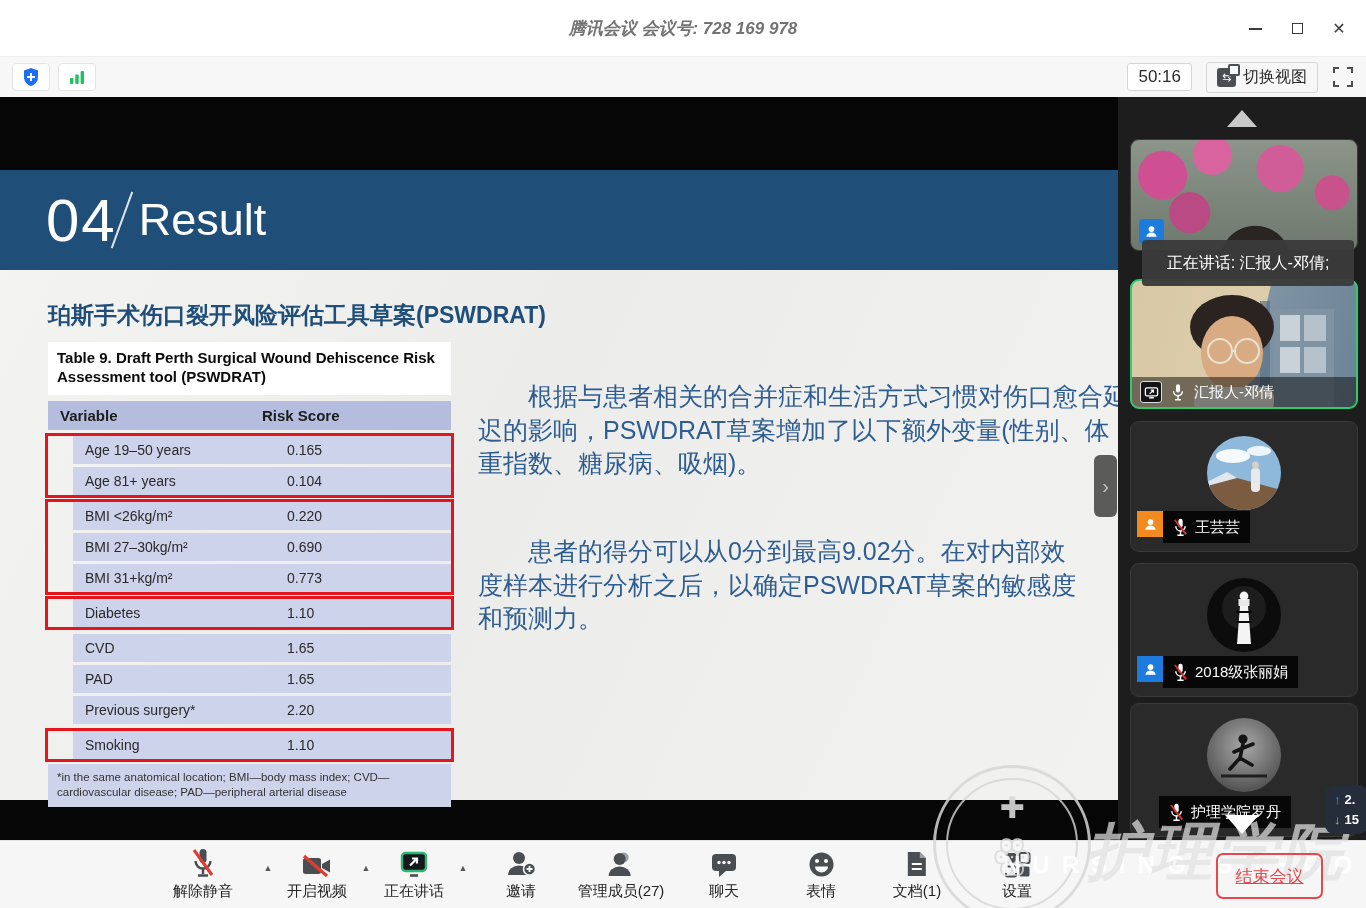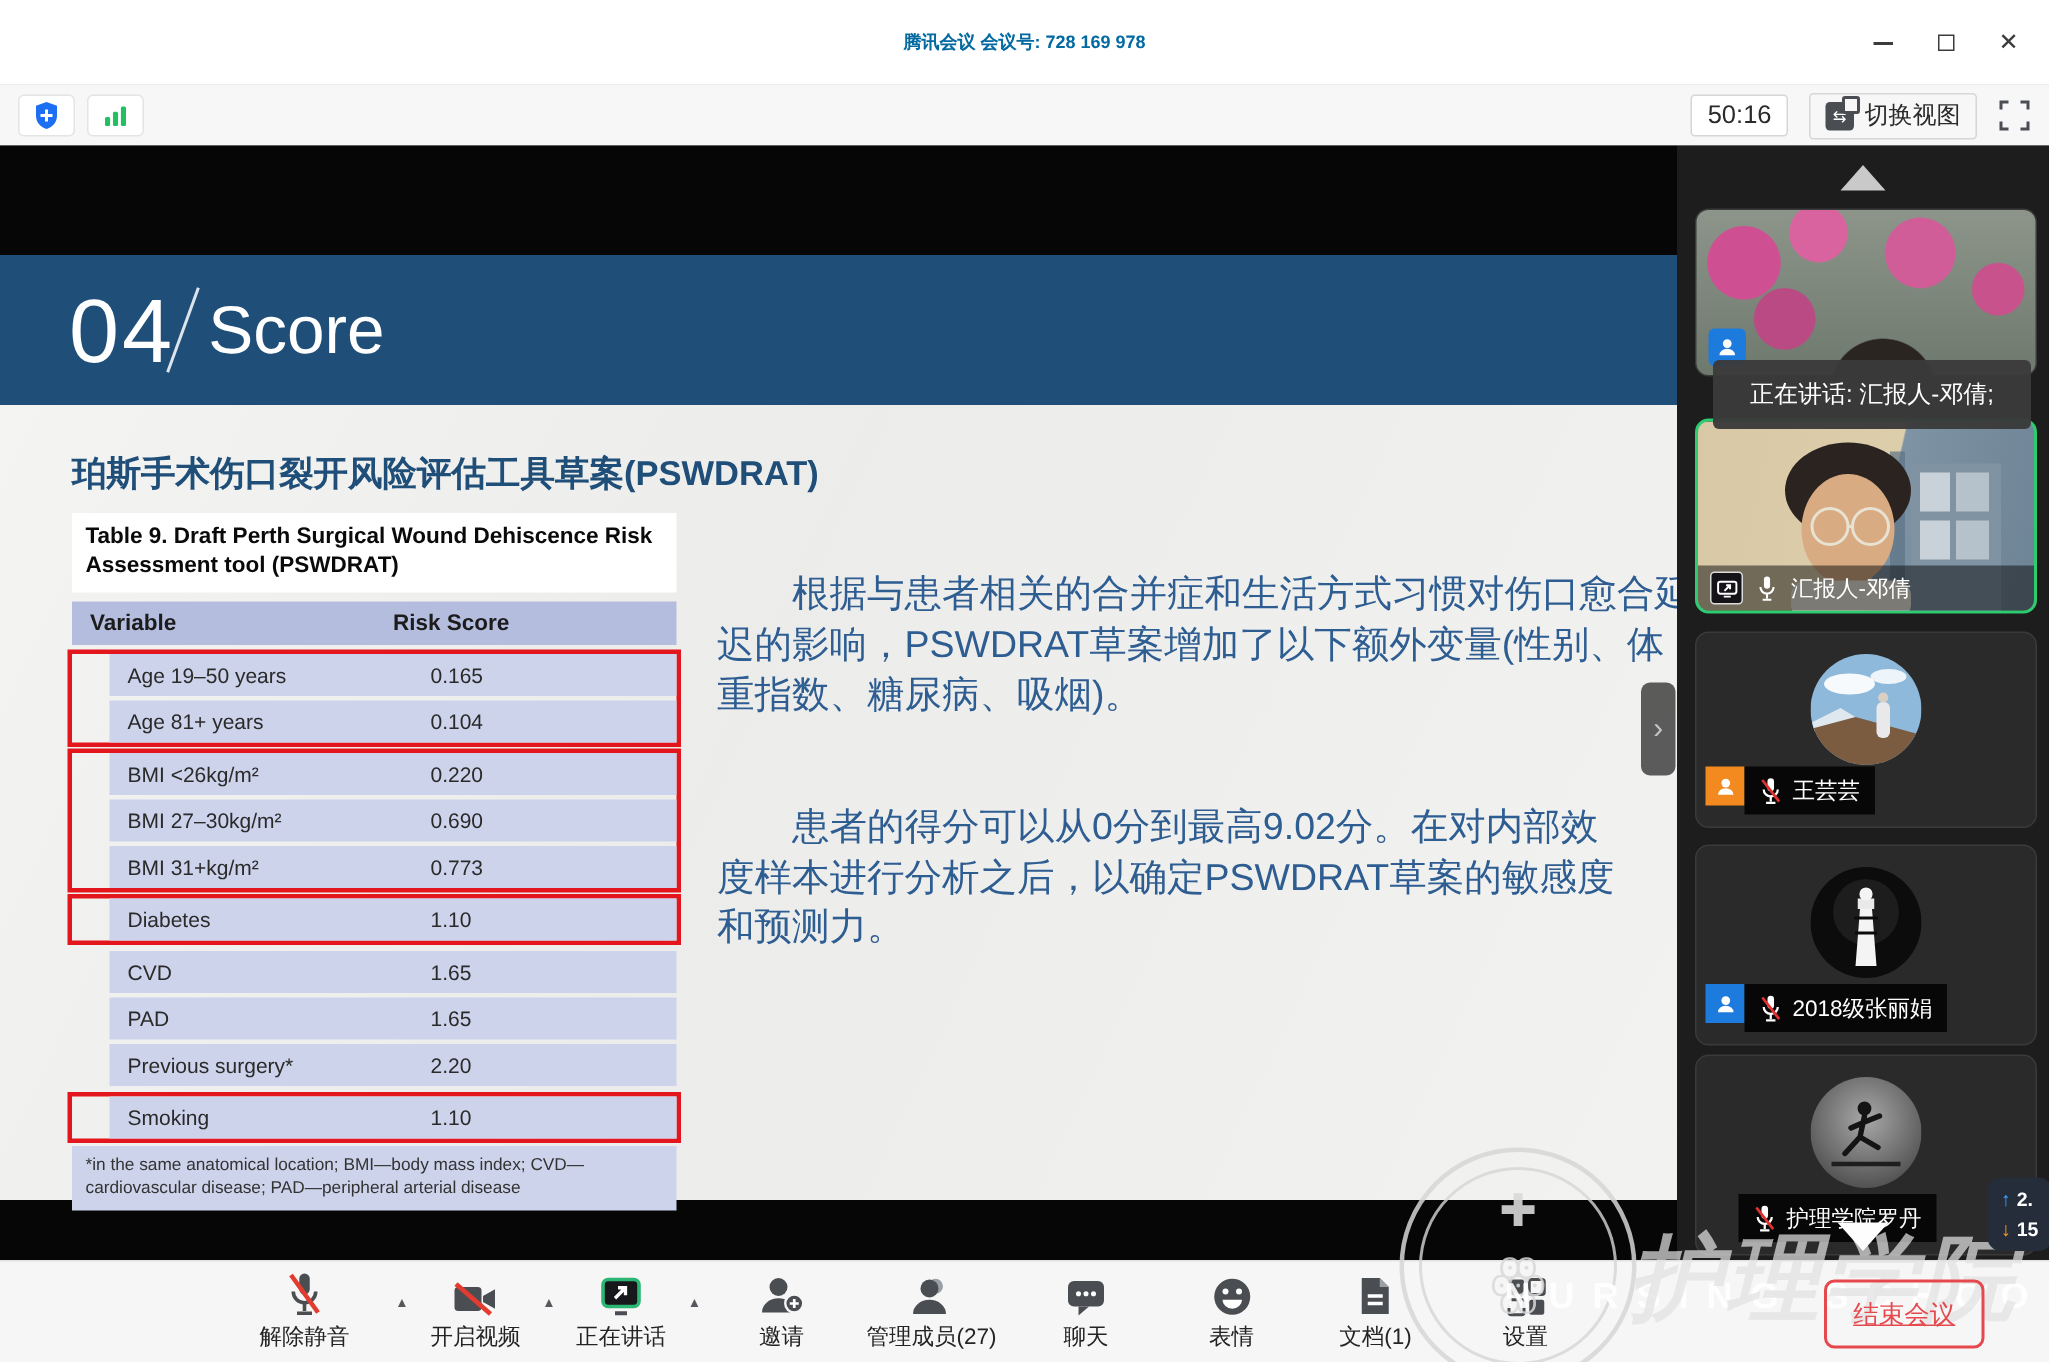--- a/index.html
+++ b/index.html
@@ -3,21 +3,21 @@
 <meta charset="utf-8">
 <style>
   * { margin:0; padding:0; box-sizing:border-box; }
   html,body { width:1366px; height:908px; }
   body { font-family:"Liberation Sans","DejaVu Sans",sans-serif; overflow:hidden; background:#fff; }
   .app { position:relative; width:1366px; height:908px; overflow:hidden; }
 
   
   .titlebar { position:relative; height:57px; background:#fff; border-bottom:1px solid #ededed;
               display:flex; align-items:center; justify-content:center; }
-  .titlebar .title { font-size:12px; font-weight:600; color:#0369a1; }
+  .titlebar .title { font-size:17px; font-weight:600; color:#737373;font-style:italic; }
   .win-controls { position:absolute; right:10px; top:0; height:57px; display:flex; align-items:center; gap:8px; }
   .win-btn { width:34px; height:34px; display:flex; align-items:center; justify-content:center; cursor:pointer; }
   .glyph-min { width:13px; height:2px; background:#3c3c3c; display:inline-block; }
   .glyph-max { width:11px; height:11px; border:1.6px solid #3c3c3c; display:inline-block; }
   .glyph-close { font-size:16px; color:#3c3c3c; line-height:1; }
 
   
   .topbar { height:40px; background:#f7f7f7; display:flex; align-items:center; padding:0 12px; }
   .tb-left { display:flex; gap:8px; }
   .mini-btn { width:38px; height:28px; background:#fff; border:1px solid #e4e4e4; border-radius:4px;
@@ -187,21 +187,21 @@
       </svg>
     </div>
   </div>
 
   <div class="stage">
     <div class="main">
       <div class="slide">
         <div class="banner">
           <span class="num">04</span>
           <span class="slash"></span>
-          <span class="word">Score</span>
+          <span class="word">Result</span>
         </div>
         <div class="subtitle">珀斯手术伤口裂开风险评估工具草案(PSWDRAT)</div>
 
         <div class="ptable">
           <div class="t-title">Table 9. Draft Perth Surgical Wound Dehiscence Risk Assessment tool (PSWDRAT)</div>
           <div class="t-head">
             <span class="cell-v">Variable</span>
             <span class="cell-s">Risk Score</span>
           </div>
           <div class="gap3"></div>

